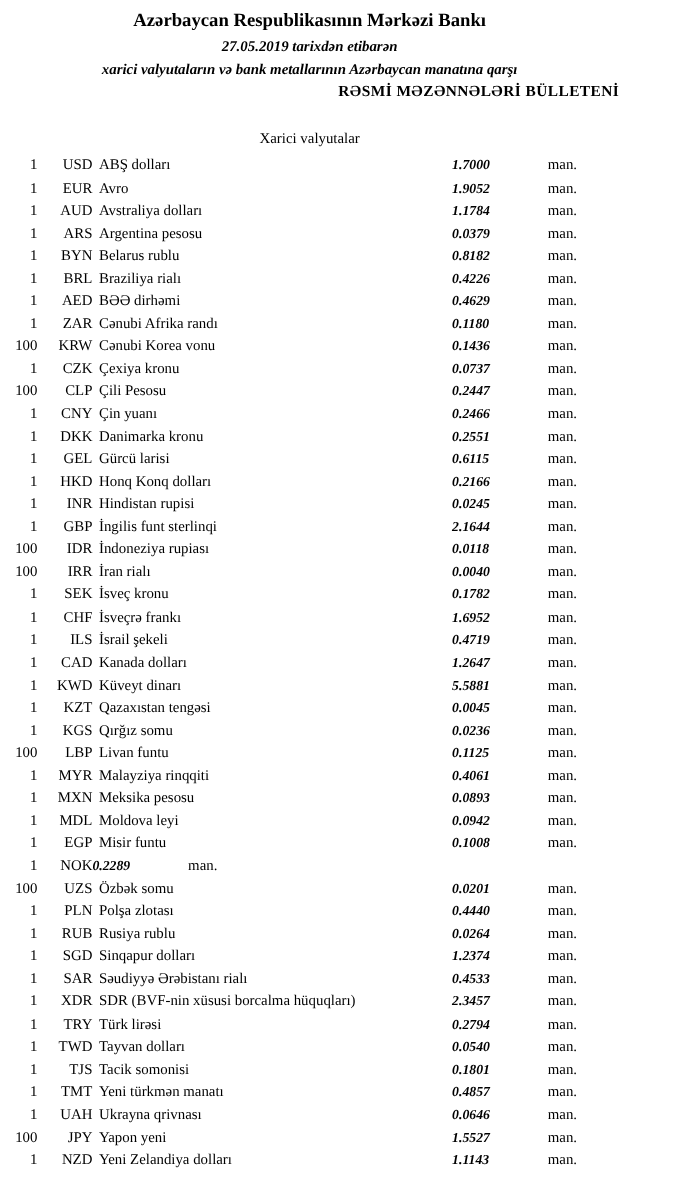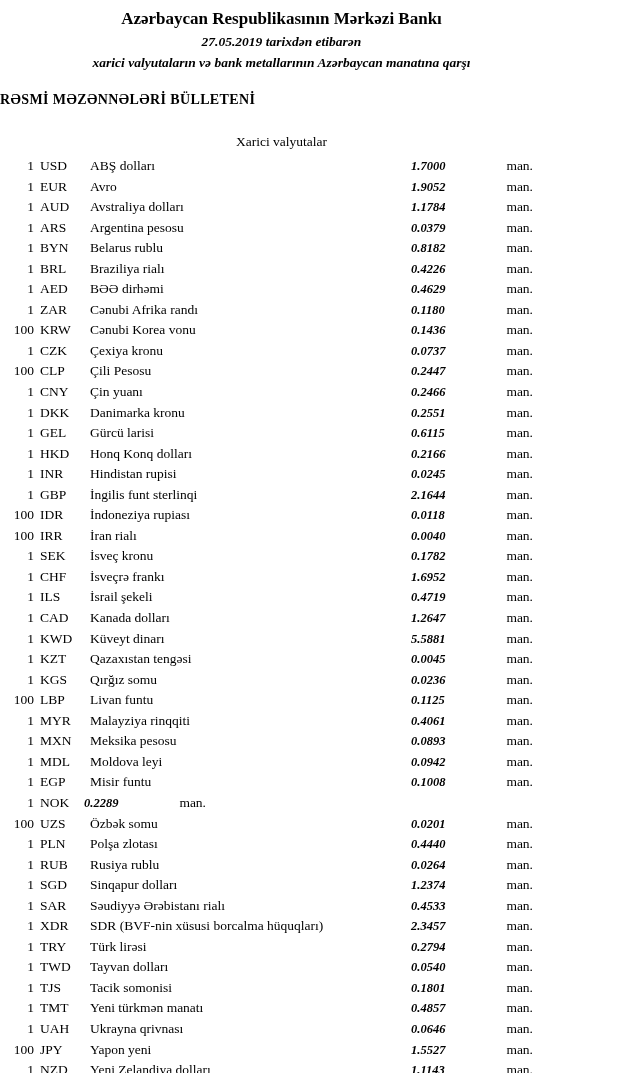--- a/index.html
+++ b/index.html
@@ -21,54 +21,55 @@
   }
   .hline {
     text-align: center;
     font-weight: bold;
     font-size: 13.5px;
     line-height: 17px;
     margin-top: 4px;
     font-style: italic;
   }
   .bulletin {
-    text-align: left;
+    text-align: right;
     font-weight: bold;
     font-size: 14px;
     line-height: 18px;
-    margin-top: 20px;
+    margin-top: 4px;
     letter-spacing: 0.4px;
+    padding-left: 18px;
   }
   .section-title {
     text-align: center;
     font-weight: normal;
     font-size: 13.5px;
     line-height: 17px;
     margin-top: 24px;
   }
 
   .rows { margin-top: 8px; }
   .row {
     display: flex;
     align-items: baseline;
     height: 20.55px;
     font-size: 13.5px;
     padding-right: 30px;
   }
   .qty   { width: 34px; text-align: right; flex: none; }
-  .code  { width: 44px; text-align: left; margin-left: 6px; flex: none; }
+  .code  { width: 44px; text-align: right; margin-left: 6px; flex: none; }
   .name  { flex: 1; padding-left: 6px; white-space: nowrap; overflow: hidden; }
   .rate  {
     width: 78px;
     font-weight: bold;
     font-style: italic;
     font-size: 12.5px;
     flex: none;
   }
-  .unit  { width: 44px; padding-left: 9px; flex: none; text-align: right; }
+  .unit  { width: 44px; padding-left: 9px; flex: none; }
 </style>
 </head>
 <body>
 
 <div class="page">
   <div class="title">Azərbaycan Respublikasının Mərkəzi Bankı</div>
   <div class="hline">27.05.2019 tarixdən etibarən</div>
   <div class="hline">xarici valyutaların və bank metallarının Azərbaycan manatına qarşı</div>
   <div class="bulletin">RƏSMİ MƏZƏNNƏLƏRİ BÜLLETENİ</div>
 

